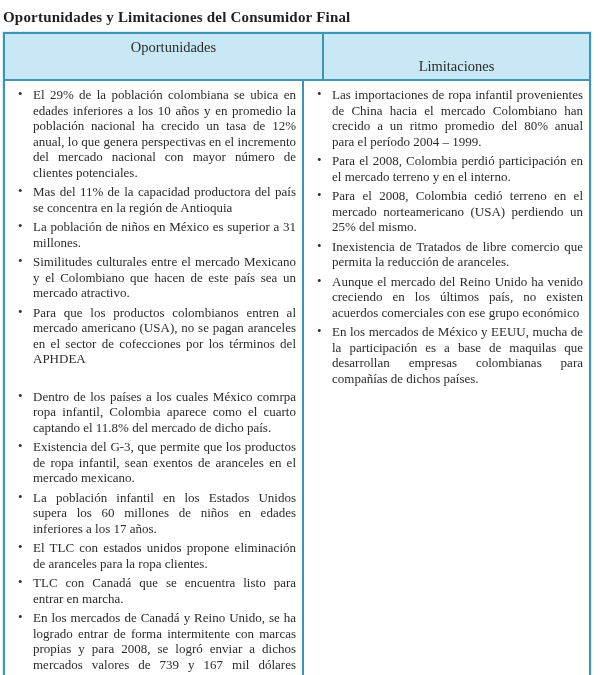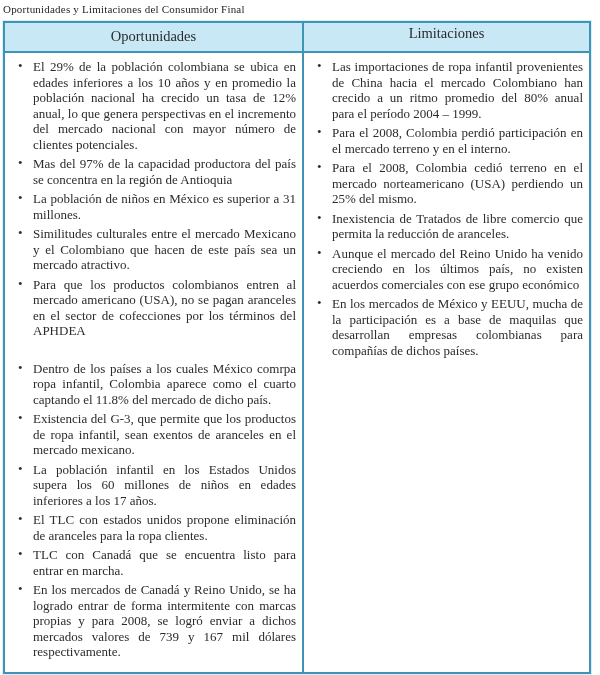--- a/index.html
+++ b/index.html
@@ -9,25 +9,25 @@
     --shadow:#bfe0ef;
   }
   *{box-sizing:border-box;margin:0;padding:0;}
   html,body{width:600px;height:675px;overflow:hidden;}
   body{
     background:#ffffff;
     font-family:"Liberation Serif","DejaVu Serif",serif;
     color:var(--text);
   }
   .page-title{
-    font-size:11px;
-    font-weight:normal;
+    font-size:15px;
+    font-weight:bold;
     color:#1f1f1f;
     letter-spacing:.2px;
-    margin:3px 0 6px 3px;
+    margin:9px 0 6px 3px;
   }
   .comparison-table{
     margin-left:3px;
     width:588px;
     border:2px solid var(--border);
     box-shadow:0 0 0 1px #d9eef8, 0 6px 3px -3px var(--shadow);
     background:#fff;
   }
   .table-header{
     display:flex;
@@ -36,22 +36,23 @@
   }
   .header-cell{
     font-size:14.5px;
     color:#2a2a2a;
     text-align:center;
     padding:5px 4px 6px 4px;
   }
   .header-cell.left{
     width:299px;
     border-right:2px solid var(--border);
+    margin-left:20px;
   }
-  .header-cell.right{flex:1;padding-top:2px;padding-bottom:4px;}
+  .header-cell.right{flex:1;padding-top:24px;padding-bottom:4px;}
   .table-body{
     display:flex;
     align-items:stretch;
     min-height:606px;
   }
   .body-cell{
     padding:6px 6px 8px 8px;
     font-size:13px;
     line-height:15.5px;
     text-align:justify;
@@ -84,21 +85,21 @@
 <div class="comparison-table">
   <div class="table-header">
     <div class="header-cell left">Oportunidades</div>
     <div class="header-cell right">Limitaciones</div>
   </div>
   <div class="table-body">
 
     <div class="body-cell left">
       <ul class="bullet-list group1">
         <li><span class="bullet">•</span><span>El 29% de la población colombiana se ubica en edades inferiores a los 10 años y en promedio la población nacional ha crecido un tasa de 12% anual, lo que genera perspectivas en el incremento del mercado nacional con mayor número de clientes potenciales.</span></li>
-        <li><span class="bullet">•</span><span>Mas del 97% de la capacidad productora del país se concentra en la región de Antioquia</span></li>
+        <li><span class="bullet">•</span><span>Mas del 11% de la capacidad productora del país se concentra en la región de Antioquia</span></li>
         <li><span class="bullet">•</span><span>La población de niños en México es superior a 31 millones.</span></li>
         <li><span class="bullet">•</span><span>Similitudes culturales entre el mercado Mexicano y el Colombiano que hacen de este país sea un mercado atractivo.</span></li>
         <li><span class="bullet">•</span><span>Para que los productos colombianos entren al mercado americano (USA), no se pagan aranceles en el sector de cofecciones por los términos del APHDEA</span></li>
       </ul>
       <ul class="bullet-list group2">
         <li><span class="bullet">•</span><span>Dentro de los países a los cuales México comrpa ropa infantil, Colombia aparece como el cuarto captando el 11.8% del mercado de dicho país.</span></li>
         <li><span class="bullet">•</span><span>Existencia del G-3, que permite que los productos de ropa infantil, sean exentos de aranceles en el mercado mexicano.</span></li>
         <li><span class="bullet">•</span><span>La población infantil en los Estados Unidos supera los 60 millones de niños en edades inferiores a los 17 años.</span></li>
         <li><span class="bullet">•</span><span>El TLC con estados unidos propone eliminación de aranceles para la ropa clientes.</span></li>
         <li><span class="bullet">•</span><span>TLC con Canadá que se encuentra listo para entrar en marcha.</span></li>

